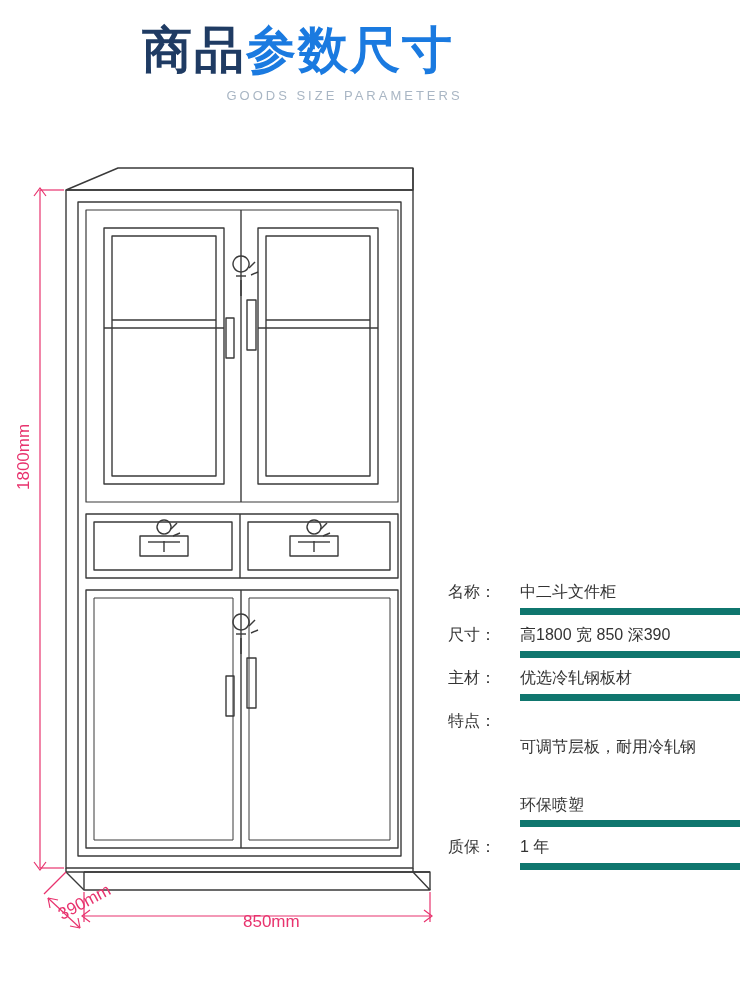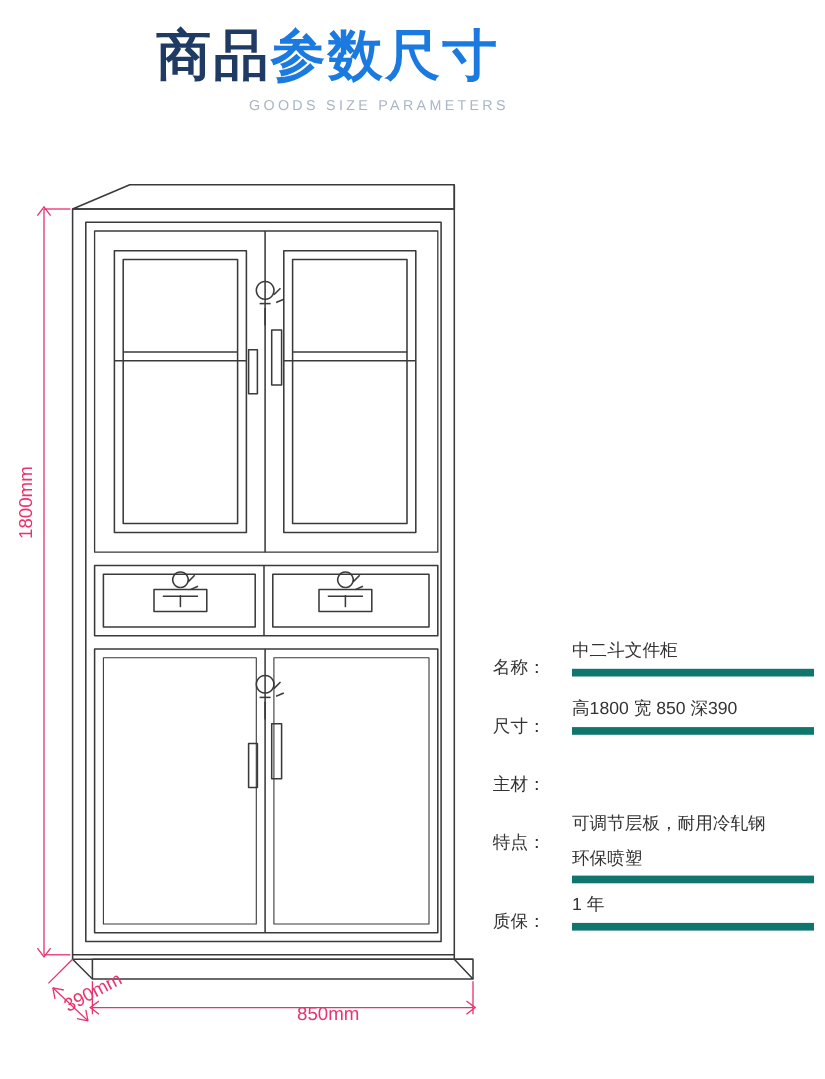--- a/index.html
+++ b/index.html
@@ -61,21 +61,21 @@
     font-family: "Liberation Sans", sans-serif;
     white-space: nowrap;
   }
   #dim-height {
     left: 14px;
     top: 490px;
     transform: rotate(-90deg);
     transform-origin: left top;
   }
   #dim-width {
-    left: 270px;
+    left: 243px;
     top: 912px;
     text-align: right;
   }
   #dim-depth {
     left: 55px;
     top: 907px;
     transform: rotate(-28deg);
     transform-origin: left top;
   }
 
@@ -98,33 +98,32 @@
     align-items: flex-start;
     margin-bottom: 3px;
   }
   .spec-key {
     color: #333333;
     font-size: 16px;
     width: 72px;
     flex: 0 0 72px;
     line-height: 34px;
     white-space: nowrap;
-    margin-top: 16px;
   }
   .spec-val-wrap {
     flex: 1 1 auto;
     border-bottom: 7px solid #0f766e;
   }
   .spec-val {
     color: #333333;
     font-size: 16px;
     line-height: 33px;
     white-space: nowrap;
   }
-  .spec-val.sub { line-height: 31px; }
+  .spec-val.sub { line-height: 31px; margin-top: 27px; }
 </style>
 </head>
 <body>
 
 <div id="header">
   <div id="title-line">
     <span class="t-dark">商品</span><span class="t-blue">参数尺寸</span>
   </div>
   <div id="subtitle">GOODS SIZE PARAMETERS</div>
 </div>
@@ -251,20 +250,23 @@
 
   <div class="spec-row">
     <div class="spec-key">尺寸：</div>
     <div class="spec-val-wrap">
       <div class="spec-val">高1800 宽  850 深390</div>
     </div>
   </div>
 
   <div class="spec-row">
     <div class="spec-key">主材：</div>
+    <div class="spec-val-wrap">
+      <div class="spec-val">优选冷轧钢板材</div>
+    </div>
   </div>
 
   <div class="spec-row">
     <div class="spec-key">特点：</div>
     <div class="spec-val-wrap">
       <div class="spec-val sub">可调节层板，耐用冷轧钢</div>
       <div class="spec-val sub">环保喷塑</div>
     </div>
   </div>
 

